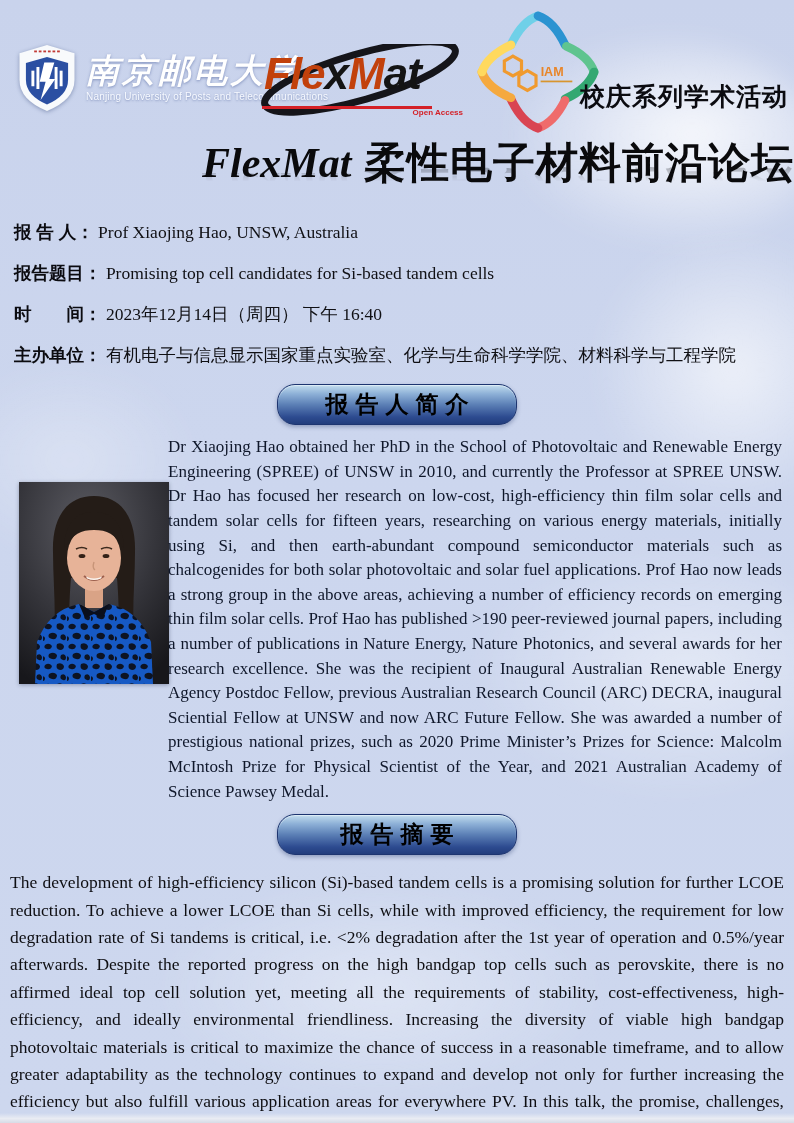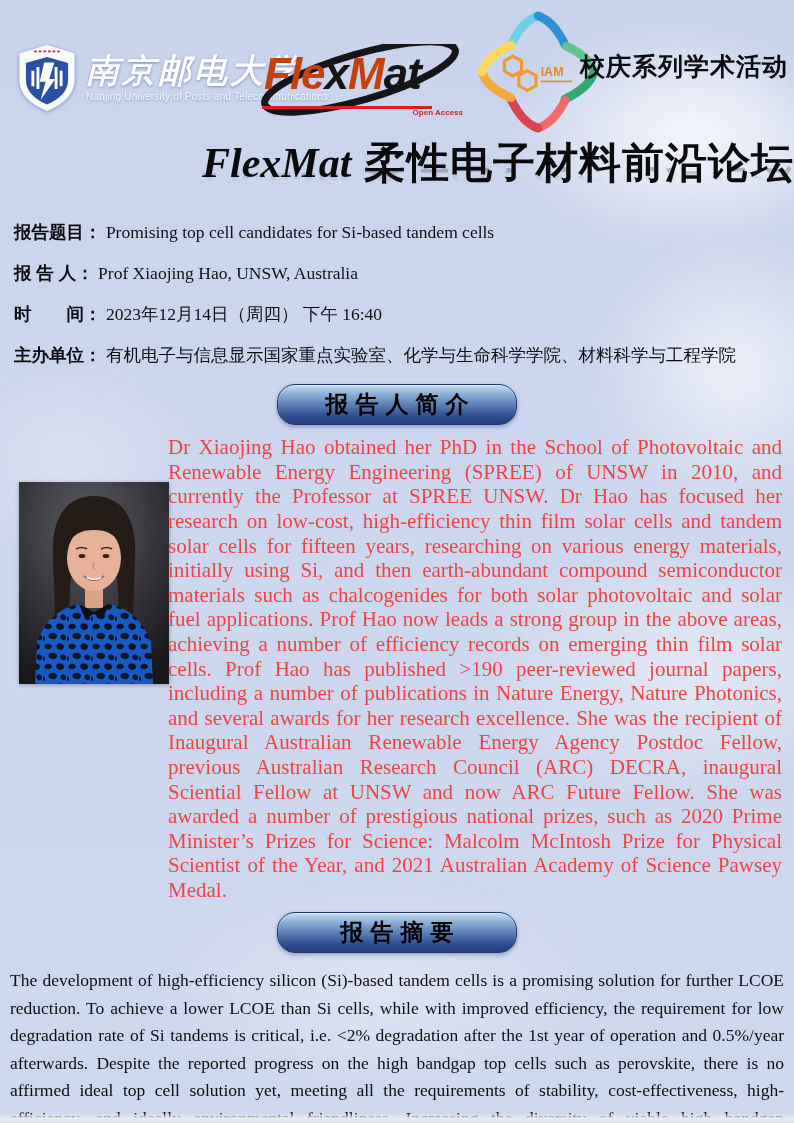--- a/index.html
+++ b/index.html
@@ -38,21 +38,21 @@
   .flexmat-text { position:absolute; left:6px; top:8px; font-family:"Liberation Sans", sans-serif;
     font-weight:800; font-style:italic; font-size:44px; line-height:1; letter-spacing:-1px; white-space:nowrap; }
   .fm-red { color:#c2410c; }
   .fm-blk { color:#141414; }
   .flexmat-rule { position:absolute; left:4px; right:34px; top:62px; height:3px; background:#d42027; }
   .flexmat-oa { position:absolute; right:3px; top:64px; font-family:"Liberation Sans", sans-serif;
     font-size:8px; font-weight:700; color:#d42027; }
 
   .iam { position:absolute; left:462px; top:6px; width:152px; height:132px; }
 
-  .activity { position:absolute; right:6px; top:50px; font-family:"Liberation Sans", sans-serif;
+  .activity { position:absolute; right:6px; top:80px; font-family:"Liberation Sans", sans-serif;
     font-weight:800; font-size:25px; color:#0b0b10; letter-spacing:1px; white-space:nowrap; }
 
   
   .title-row { text-align:right; margin-top:2px; line-height:1.1; white-space:nowrap;
     -webkit-box-reflect: below -22px linear-gradient(transparent 62%, rgba(0,0,0,0.35)); }
   .title-en { font-family:"Liberation Serif", serif; font-style:italic; font-weight:800;
     font-size:42px; color:#0a0a0c; }
   .title-cn { font-family:"Liberation Sans", sans-serif; font-weight:800; font-size:42px;
     color:#0a0a0c; letter-spacing:1px; }
 
@@ -69,21 +69,21 @@
     background:linear-gradient(180deg,#c3ddee 0%, #8fb2d8 22%, #5c80b6 50%, #2d4b90 82%, #223d7c 100%);
     border:1px solid #1d3570; box-shadow:0 2px 4px rgba(30,50,100,.35), inset 0 1px 1px rgba(255,255,255,.5);
     font-family:"Liberation Serif", serif; font-size:23px; font-weight:700; color:#000;
     letter-spacing:7px; text-indent:7px; }
 
   
   .bio { display:flex; margin:8px 12px 0 0; }
   .bio-photo-col { width:168px; flex:none; }
   .bio-photo { width:150px; height:202px; margin:49px 0 0 19px;
     box-shadow:0 1px 4px rgba(40,50,80,.4); }
-  .bio-text { flex:1; font-size:21px; line-height:24.6px; text-align:justify; color:#ef4444;
+  .bio-text { flex:1; font-size:17px; line-height:24.6px; text-align:justify; color:#0f172a;
     padding-top:2px; }
 
   
   .abstract { margin:14px 10px 0 10px; font-size:17.5px; line-height:27.4px;
     text-align:justify; color:#0e0e12; }
 </style>
 </head>
 <body>
 
 <div class="cloud c1"></div>
@@ -154,26 +154,26 @@
 
     <div class="activity">校庆系列学术活动</div>
   </div>
 
   <div class="title-row">
     <span class="title-en">FlexMat</span><span class="title-cn"> 柔性电子材料前沿论坛</span>
   </div>
 
   <div class="details">
     <div class="detail-row">
+      <span class="detail-label">报 告 人：</span>
+      <span class="detail-value">Prof Xiaojing Hao, UNSW, Australia</span>
+    </div>
+    <div class="detail-row">
       <span class="detail-label">报告题目：</span>
       <span class="detail-value">Promising top cell candidates for Si-based tandem cells</span>
-    </div>
-    <div class="detail-row">
-      <span class="detail-label">报 告 人：</span>
-      <span class="detail-value">Prof Xiaojing Hao, UNSW, Australia</span>
     </div>
     <div class="detail-row">
       <span class="detail-label">时　　间：</span>
       <span class="detail-value">2023年12月14日（周四） 下午 16:40</span>
     </div>
     <div class="detail-row">
       <span class="detail-label">主办单位：</span>
       <span class="detail-value">有机电子与信息显示国家重点实验室、化学与生命科学学院、材料科学与工程学院</span>
     </div>
   </div>

